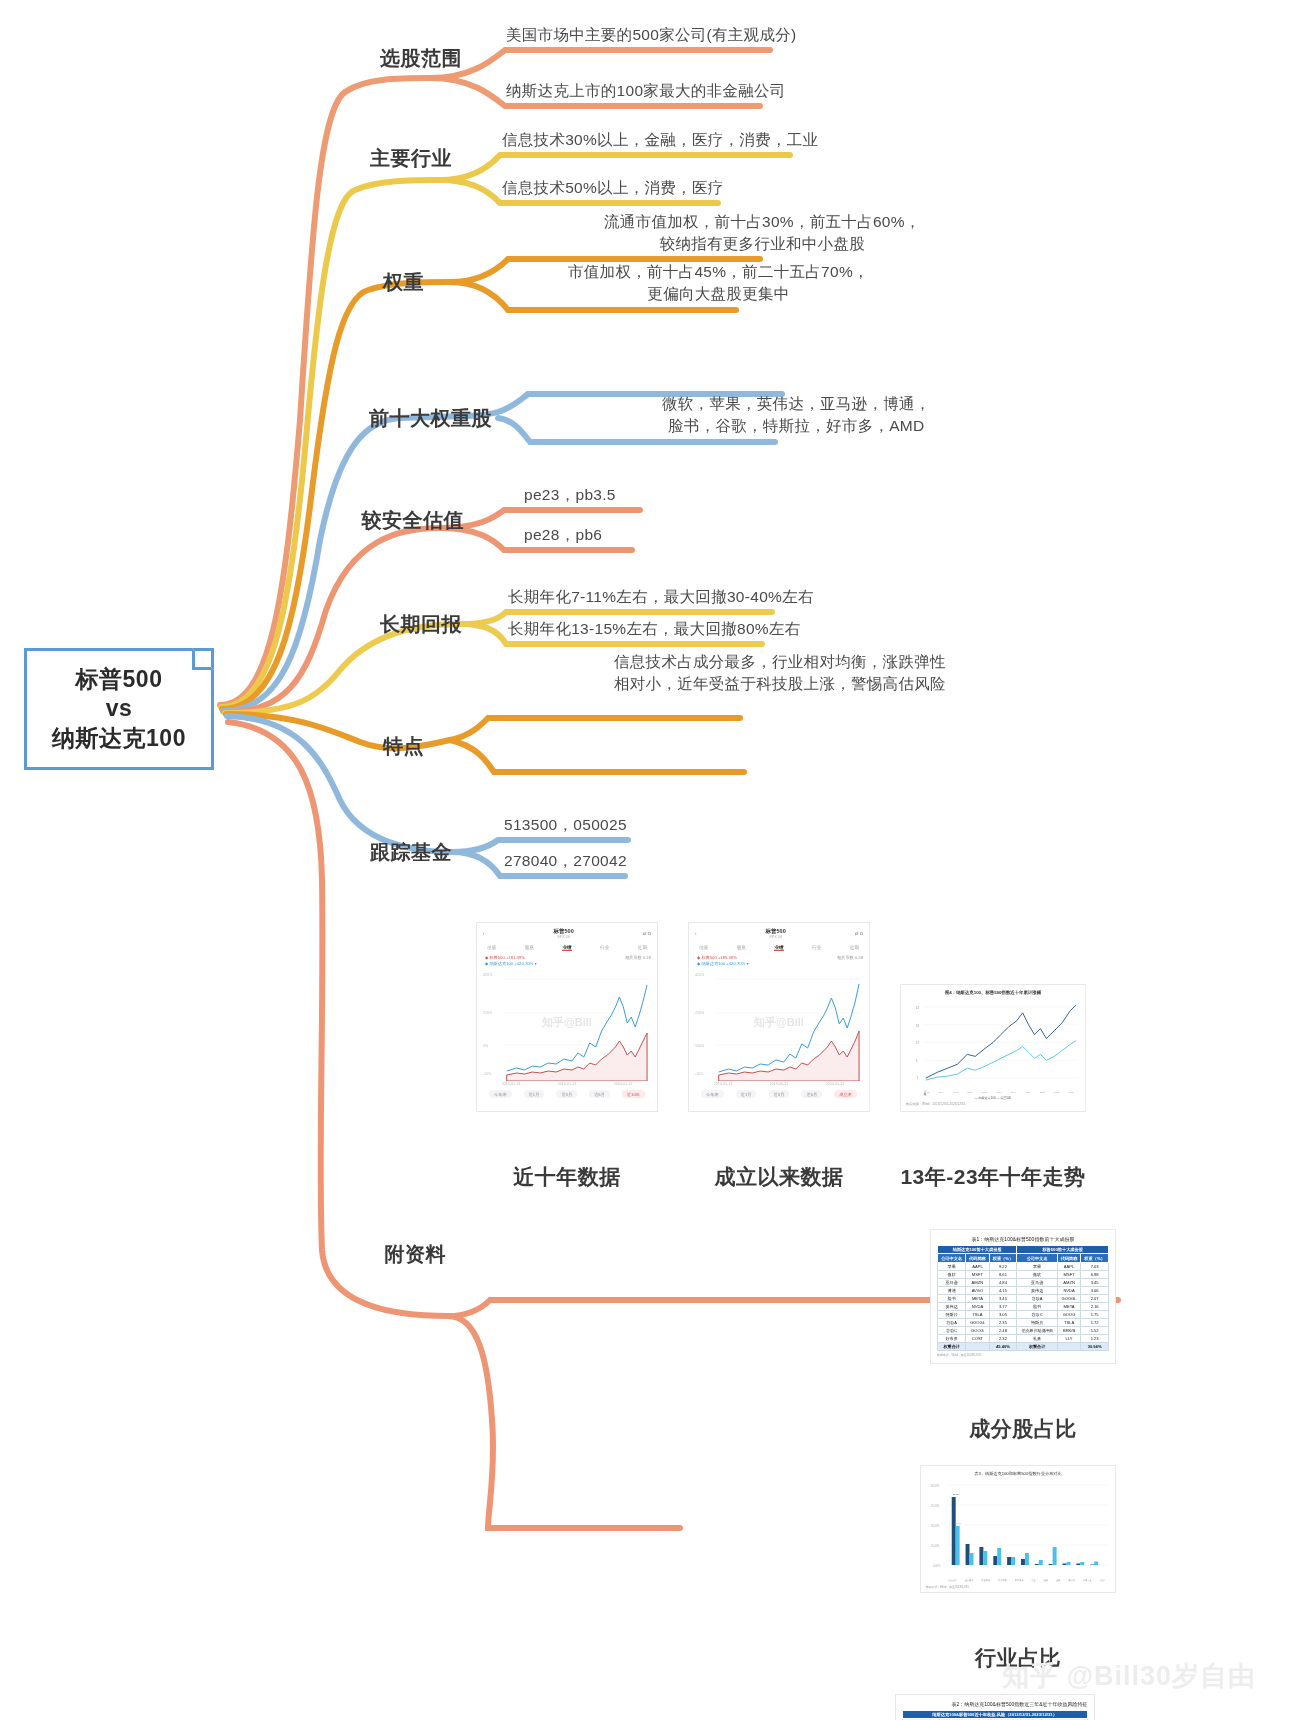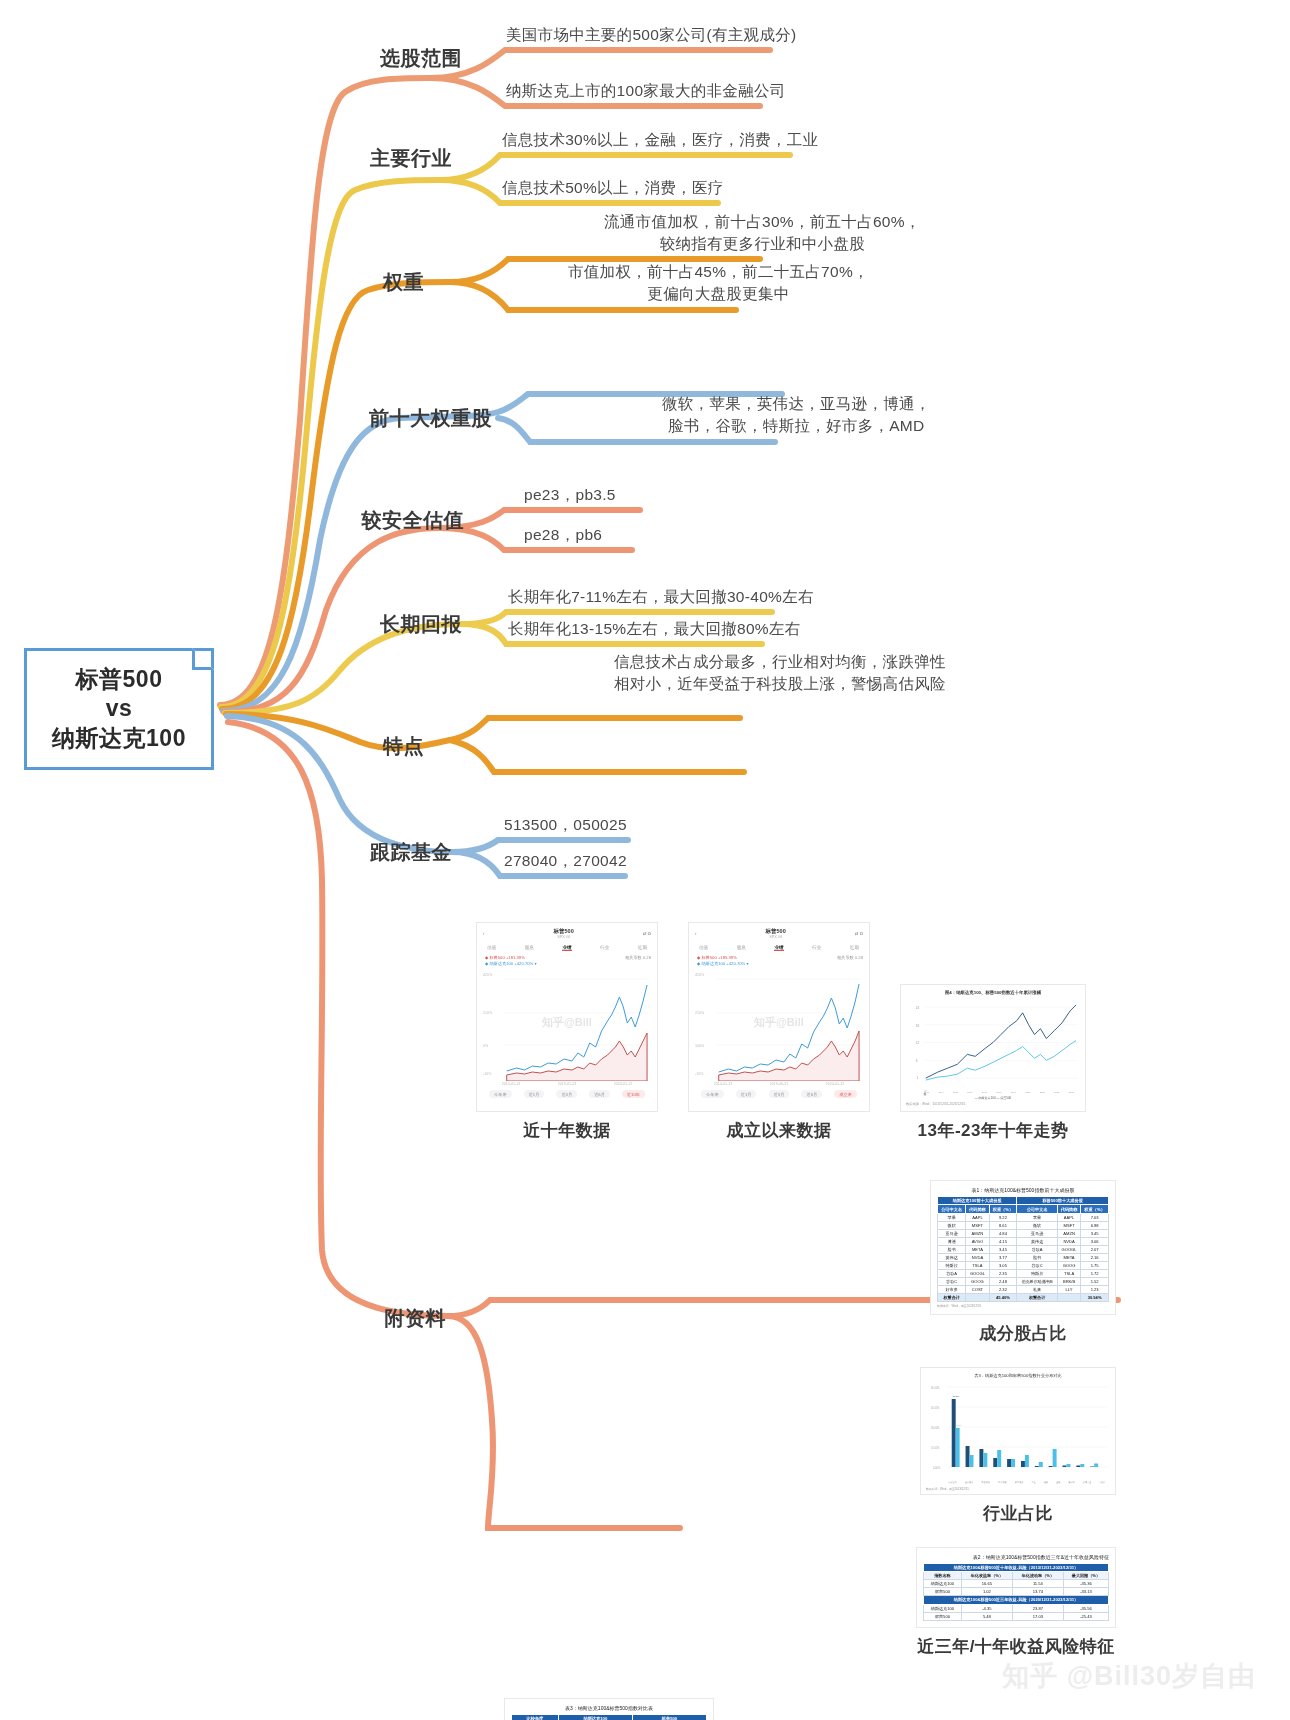--- a/index.html
+++ b/index.html
@@ -85,29 +85,30 @@
     width: 640px;
   }
   .attach-row {
     display: flex;
     align-items: flex-end;
   }
   .attach-cell {
     display: flex;
     flex-direction: column;
     align-items: center;
+    gap: 44px;
   }
   .thumb {
     border: 1px solid #e8e8e8;
     background: #fcfcfd;
     position: relative;
     overflow: hidden;
   }
   .cap {
-    font-size: 17px;
+    font-size: 21px;
     font-weight: 700;
     color: #3a3a3a;
     margin-top: 7px;
     letter-spacing: 0.5px;
   }
 
   
   .ph { width: 182px; height: 190px; background:#fff; padding:5px 6px; }
   .ph-top { display:flex; align-items:center; justify-content:space-between; font-size:4.5px; color:#888; }
   .ph-title { text-align:center; line-height:1.25; }
@@ -206,21 +207,21 @@
   </div>
 
   <div class="branch-title" style="left:462px; top:58px;">选股范围</div>
   <div class="branch-title" style="left:452px; top:158px;">主要行业</div>
   <div class="branch-title" style="left:424px; top:282px;">权重</div>
   <div class="branch-title" style="left:492px; top:418px;">前十大权重股</div>
   <div class="branch-title" style="left:464px; top:520px;">较安全估值</div>
   <div class="branch-title" style="left:462px; top:624px;">长期回报</div>
   <div class="branch-title" style="left:424px; top:746px;">特点</div>
   <div class="branch-title" style="left:452px; top:852px;">跟踪基金</div>
-  <div class="branch-title" style="left:446px; top:1318px;">附资料</div>
+  <div class="branch-title" style="left:446px; top:1254px;">附资料</div>
 
   <div class="leaf left" style="left:506px; top:46px;">美国市场中主要的500家公司(有主观成分)</div>
   <div class="leaf left" style="left:506px; top:102px;">纳斯达克上市的100家最大的非金融公司</div>
 
   <div class="leaf left" style="left:502px; top:151px;">信息技术30%以上，金融，医疗，消费，工业</div>
   <div class="leaf left" style="left:502px; top:199px;">信息技术50%以上，消费，医疗</div>
 
   <div class="leaf" style="left:604px; top:256px;">流通市值加权，前十占30%，前五十占60%，
 较纳指有更多行业和中小盘股</div>
   <div class="leaf" style="left:568px; top:306px;">市值加权，前十占45%，前二十五占70%，

